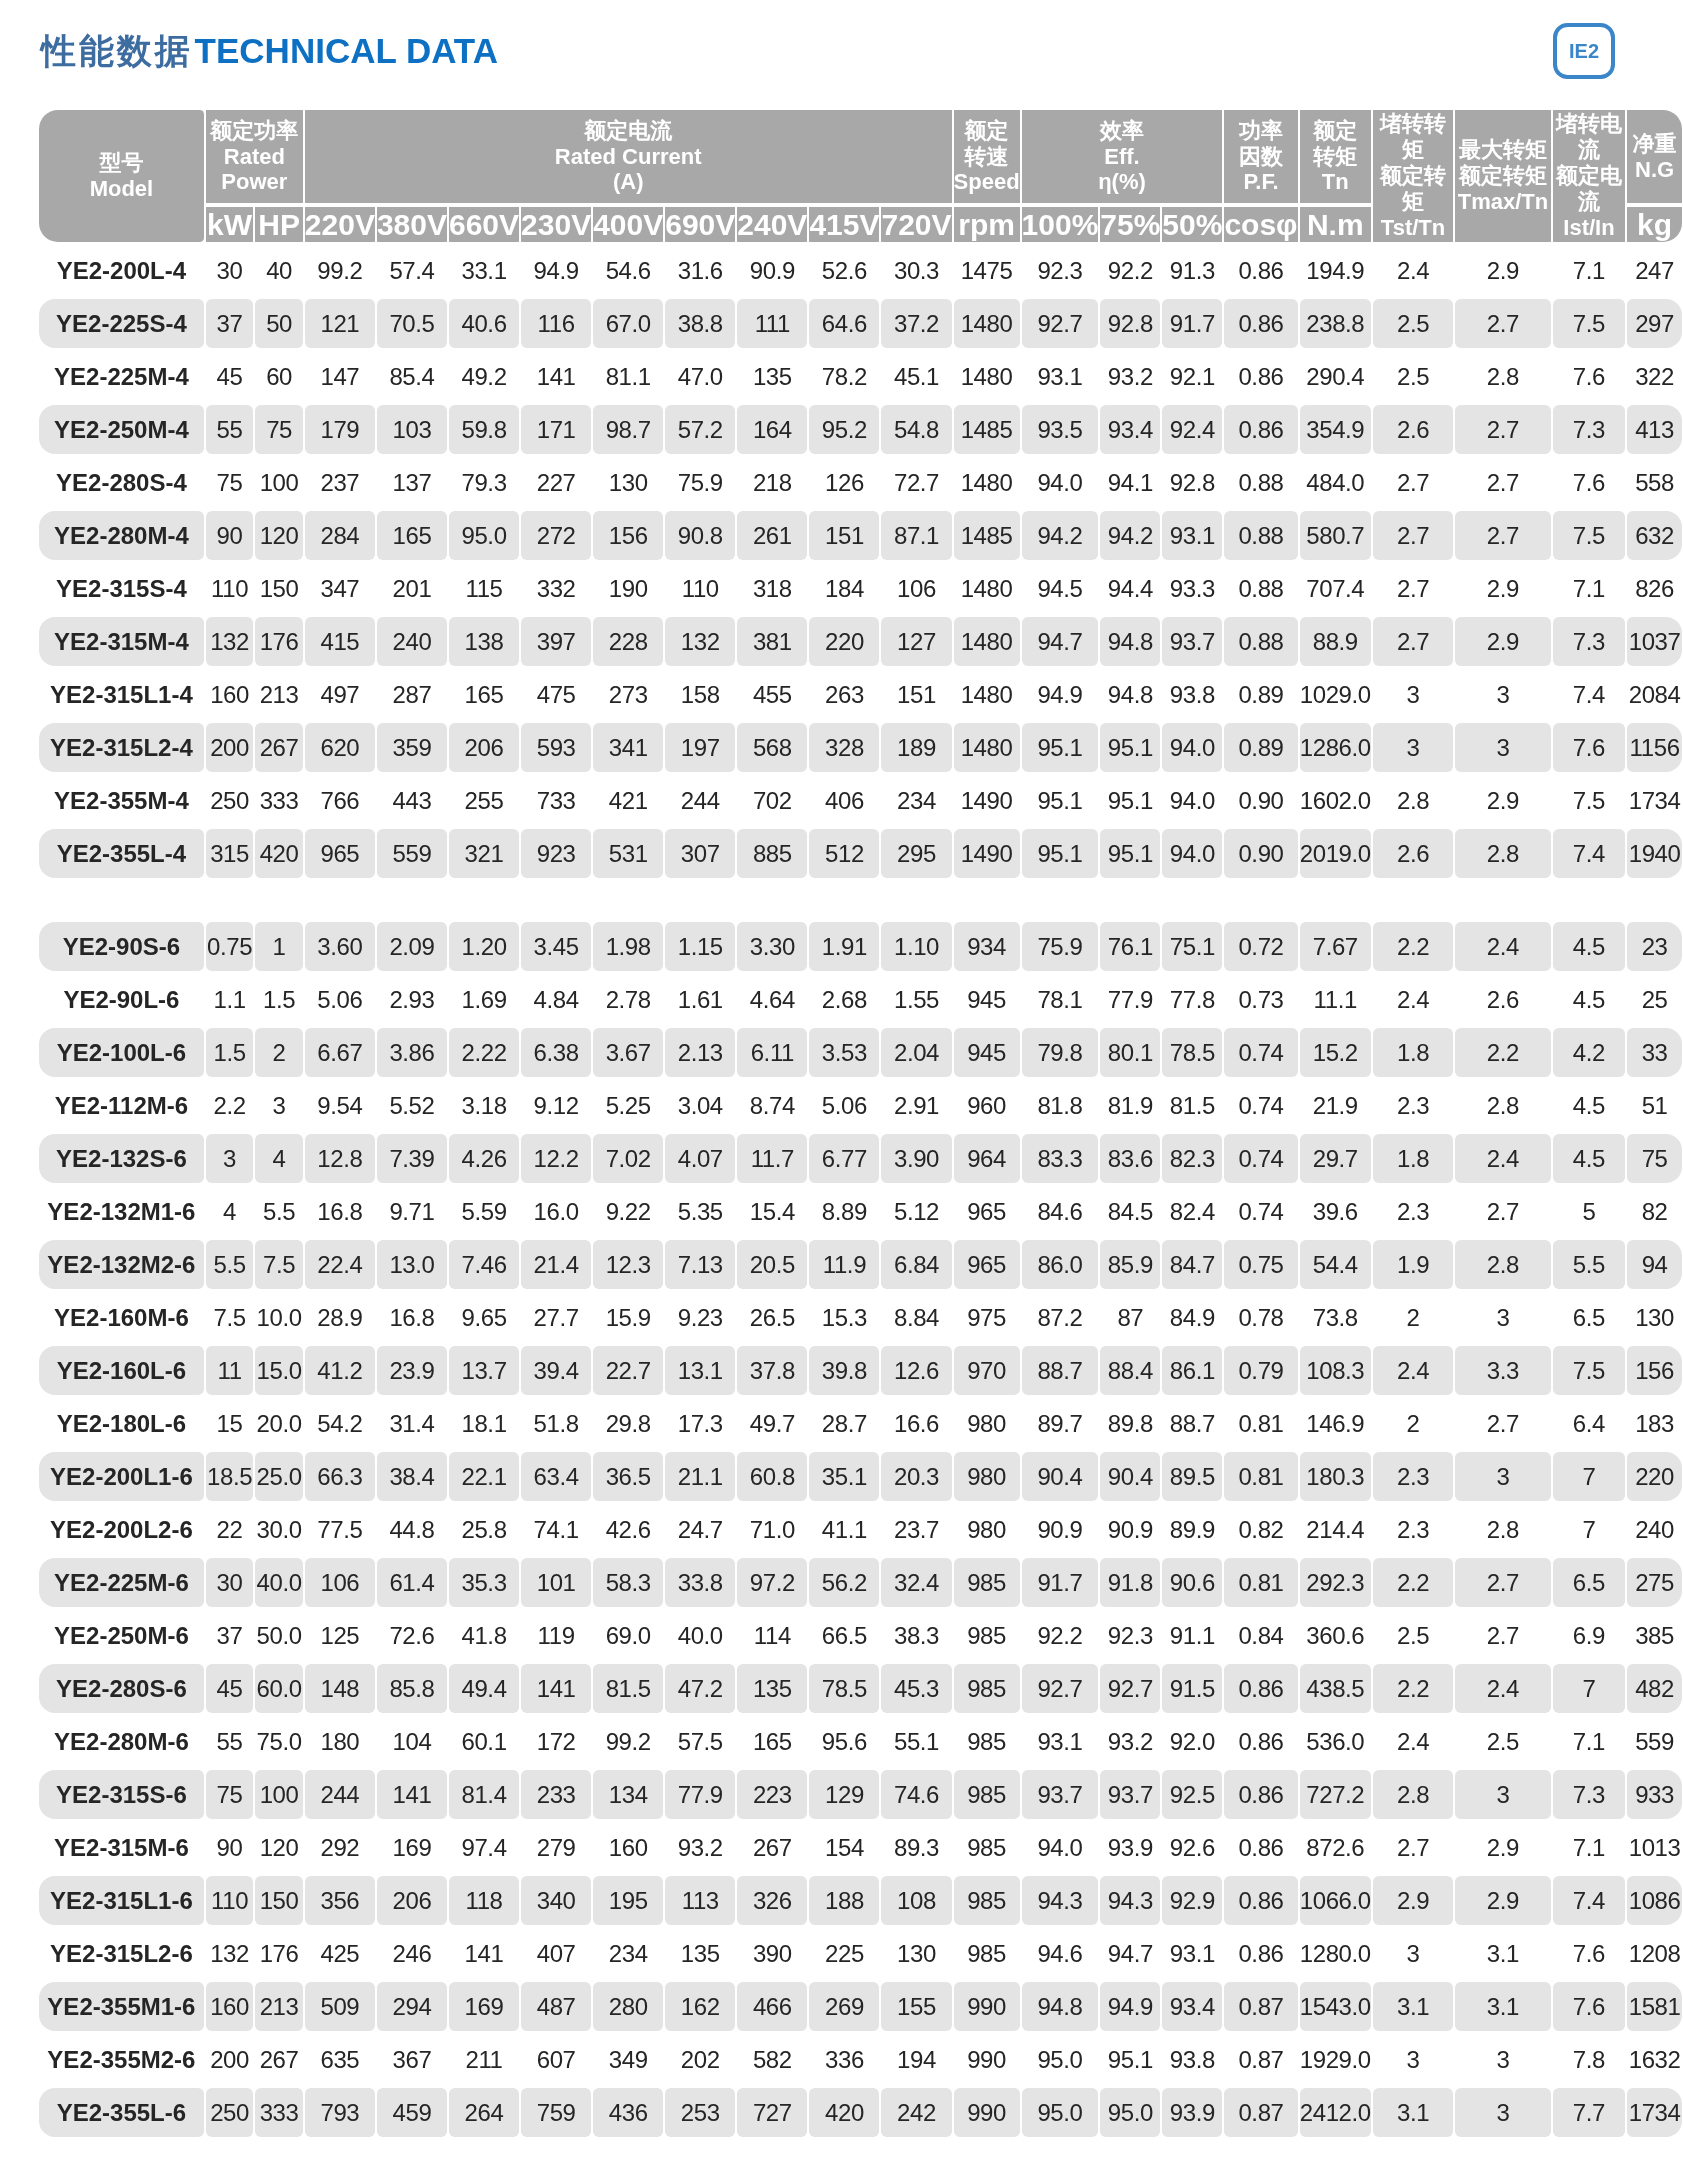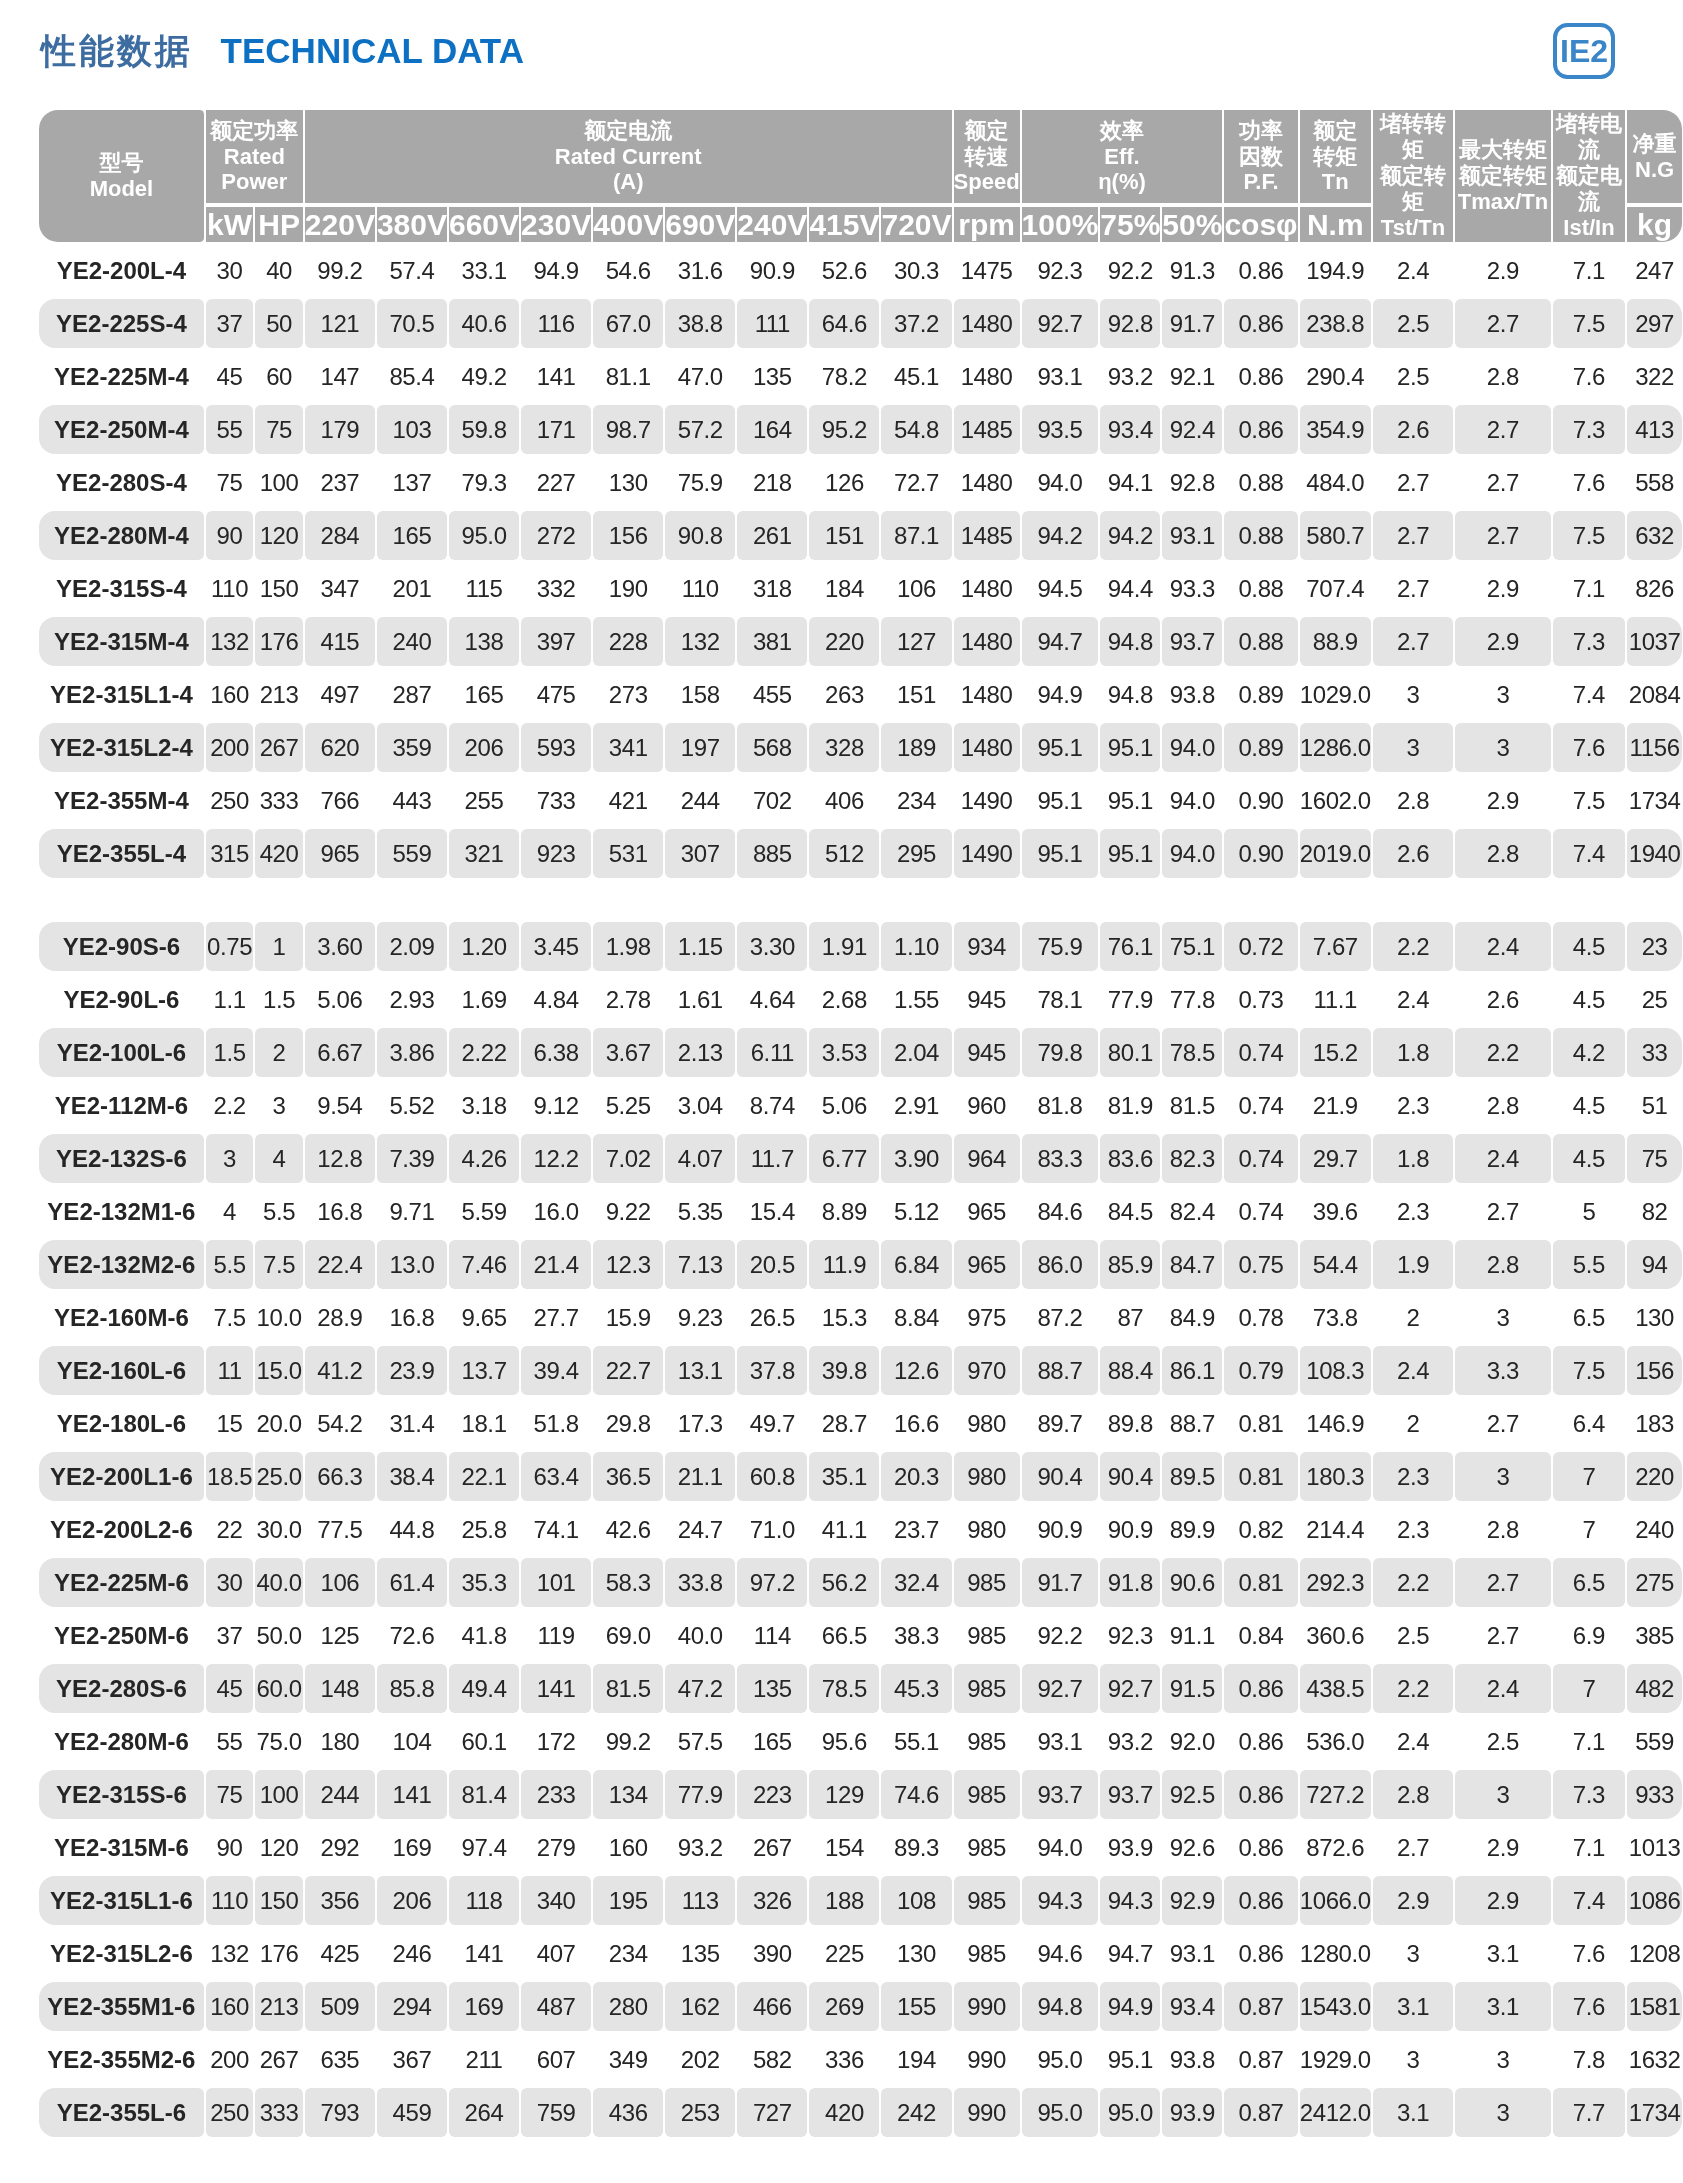--- a/index.html
+++ b/index.html
@@ -1,27 +1,27 @@
 <!DOCTYPE html>
 <html style="font-size:11.6px"><head>
 <meta charset="utf-8">
 <style>
   html,body { margin:0; padding:0; }
   body {
     width:1684px; height:2183px; position:relative; background:#ffffff;
     font-family:"Liberation Sans", sans-serif;
   }
   .page-title { position:absolute; left:41px; top:27.5px; font-size:35px; font-weight:bold; white-space:nowrap; }
-  .page-title .zh { color:#3d6ca1; letter-spacing:2.9px; margin-right:28px; }
+  .page-title .zh { color:#3d6ca1; letter-spacing:2.9px; margin-right:2px; }
   .page-title .en { color:#0d70c2; letter-spacing:0; }
   .ie-badge {
     position:absolute; right:69px; top:23px; width:54px; height:48px;
     border:4.3px solid #3a86c8; border-radius:14.5px; color:#3a86c8;
     display:flex; align-items:center; justify-content:center;
-    font-size:32px; font-weight:bold;
+    font-size:20px; font-weight:bold;
   }
   table.tech {
     position:absolute; left:37px; top:106px;
     border-collapse:separate; border-spacing:2.9px 4.3px; table-layout:fixed;
   }
   thead th {
     background:#a8a8a8; color:#ffffff; font-weight:bold; font-size:22px;
     line-height:1.18; vertical-align:middle; text-align:center; padding:0;
   }
   tr.hdr-main th { height:93px; }

